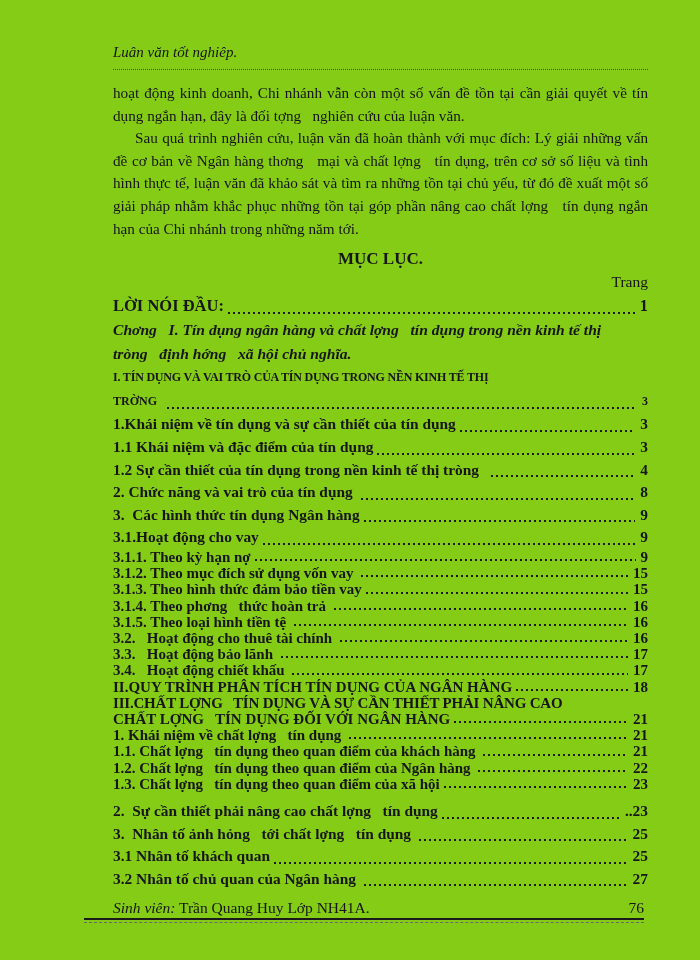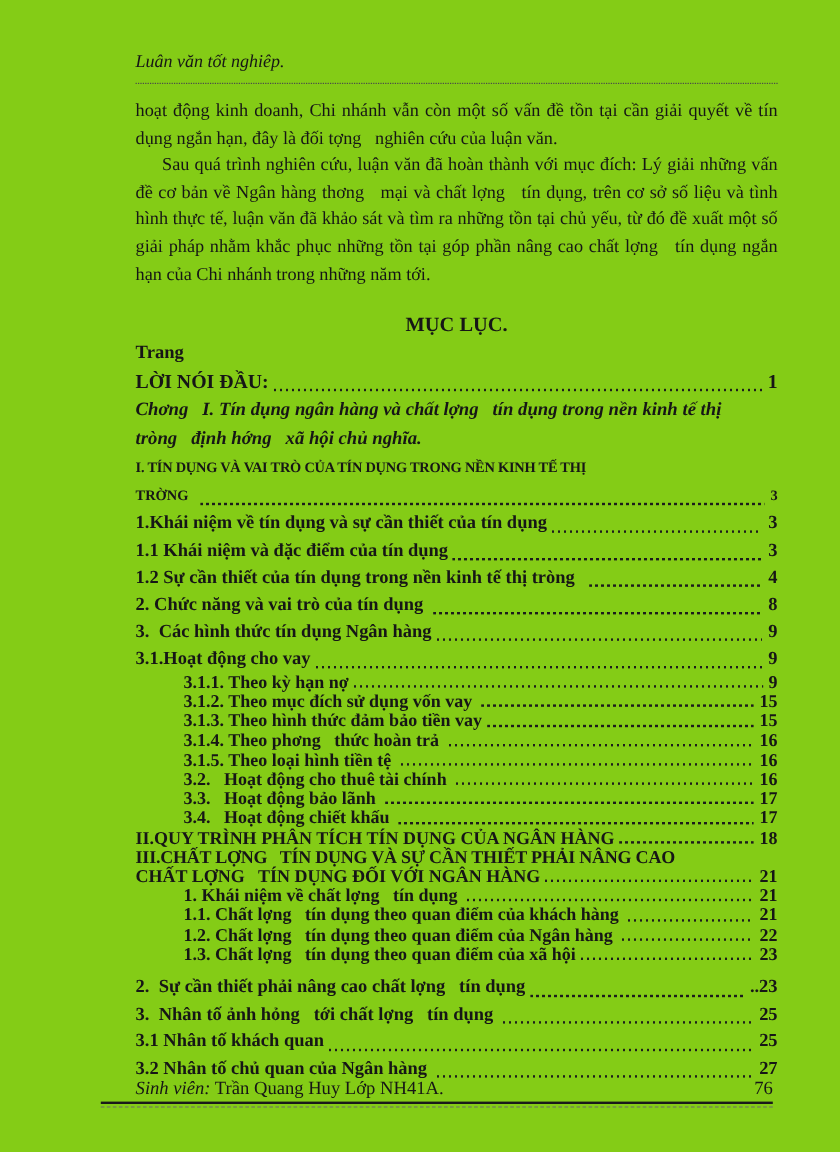--- a/index.html
+++ b/index.html
@@ -17,43 +17,43 @@
     font-style: italic;
     font-size: 15px;
     padding-bottom: 8px;
     border-bottom: 1px dotted #4a4a4a;
     margin-bottom: 12px;
   }
 
   .intro p { margin: 0; text-align: justify; font-size: 15.2px; line-height: 22.6px; }
   .intro p.indent { text-indent: 22px; }
 
-  .toc-heading { text-align: center; font-weight: bold; font-size: 17px; margin-top: 19px; line-height: 24px; }
-  .trang-label { text-align: left; font-weight: bold; font-size: 15.5px; line-height: 22px; }
+  .toc-heading { text-align: center; font-weight: bold; font-size: 17px; margin-top: 7px; line-height: 24px; }
+  .trang-label { text-align: right; font-weight: normal; font-size: 15.5px; line-height: 22px; }
 
   .toc-list { margin-top: 1px; }
   .toc-row { font-weight: bold; }
   .toc-line { display: flex; align-items: baseline; }
   .toc-text { white-space: pre-wrap; }
   .toc-pre { white-space: nowrap; }
   .toc-leader {
     flex: 1 1 auto;
     align-self: flex-end;
     height: 2px;
     margin: 0 3px 4px 4px;
     background-image: repeating-linear-gradient(to right, #1c1c1c 0 2px, transparent 2px 5px);
   }
   .toc-page { margin-left: 2px; text-align: right; }
 
   .lvl-opening { font-size: 16.5px; line-height: 24px; }
   .lvl-chapter { font-size: 15.6px; line-height: 23.8px; font-style: italic; }
   .lvl-part    { font-size: 12px; line-height: 23.8px; }
   .lvl-part .toc-pre, .lvl-part-dense .toc-pre { letter-spacing: -0.2px; }
   .lvl-item    { font-size: 15.4px; line-height: 22.6px; }
-  .lvl-sub     { font-size: 15px;   line-height: 16.2px; margin-left: 40px; }
+  .lvl-sub     { font-size: 15px;   line-height: 16.2px; }
   .lvl-part-dense { font-size: 15px; line-height: 16.2px; }
   .gap-before { margin-top: 8px; }
 
   .footer { position: absolute; left: 84px; right: 56px; top: 899px; }
   .footer-line { display: flex; justify-content: space-between; align-items: baseline; padding-left: 29px; font-size: 15.5px; }
   .footer-student { }
   .footer-student .lbl { font-style: italic; }
   .footer-page { font-size: 15.5px; }
   .rule-solid { border-top: 2px solid #1a1a1a; margin-top: 1px; }
   .rule-dashed { border-top: 1px dashed #6a6a6a; margin-top: 2px; }

